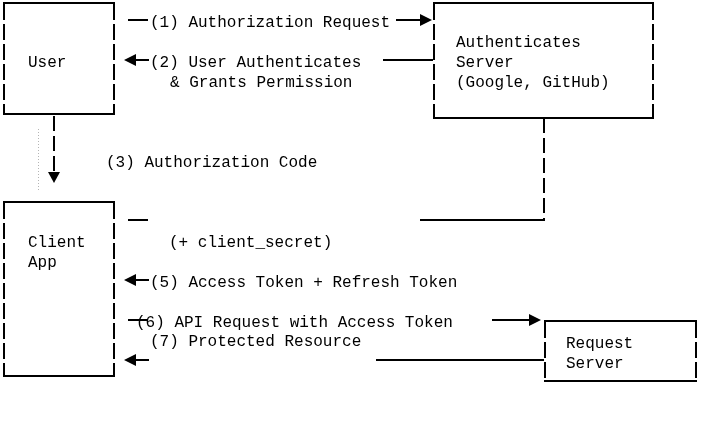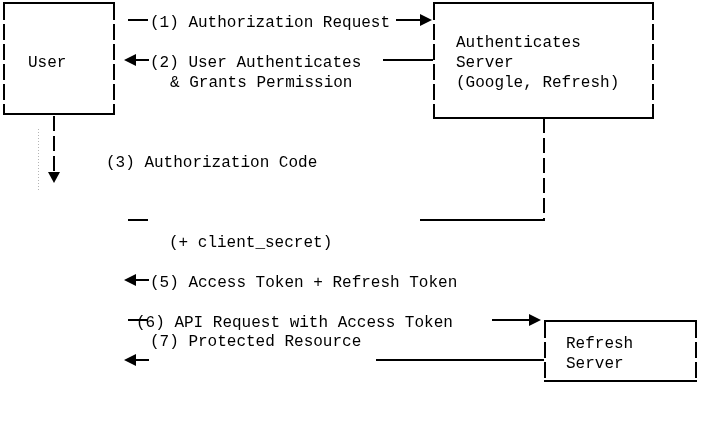--- a/index.html
+++ b/index.html
@@ -38,26 +38,30 @@
 
 <div class="stage">
 
   <div class="box" style="left:3px;top:2px;width:112px;height:113px;">
     <div class="lbl" style="left:25px;top:49px;">User</div>
   </div>
 
   <div class="box" style="left:433px;top:2px;width:221px;height:117px;">
     <div class="lbl" style="left:23px;top:29px;">Authenticates</div>
     <div class="lbl" style="left:23px;top:49px;">Server</div>
-    <div class="lbl" style="left:23px;top:69px;">(Google, Refresh)</div>
+    <div class="lbl" style="left:23px;top:69px;">(Google, GitHub)</div>
   </div>
 
+  <div class="box" style="left:3px;top:201px;width:112px;height:176px;">
+    <div class="lbl" style="left:25px;top:30px;">Client</div>
+    <div class="lbl" style="left:25px;top:50px;">App</div>
+  </div>
 
   <div class="box" style="left:544px;top:320px;width:153px;height:62px;">
-    <div class="lbl" style="left:22px;top:12px;">Refresh</div>
+    <div class="lbl" style="left:22px;top:12px;">Request</div>
     <div class="lbl" style="left:22px;top:32px;">Server</div>
   </div>
 
   <div class="hline" style="left:128px;top:19px;width:20px;"></div>
   <div class="txt" style="left:150px;top:13px;">(1) Authorization Request</div>
   <div class="hline" style="left:396px;top:19px;width:26px;"></div>
   <div class="head-r" style="left:420px;top:14px;"></div>
 
   <div class="head-l" style="left:124px;top:54px;"></div>
   <div class="hline" style="left:136px;top:59px;width:13px;"></div>

